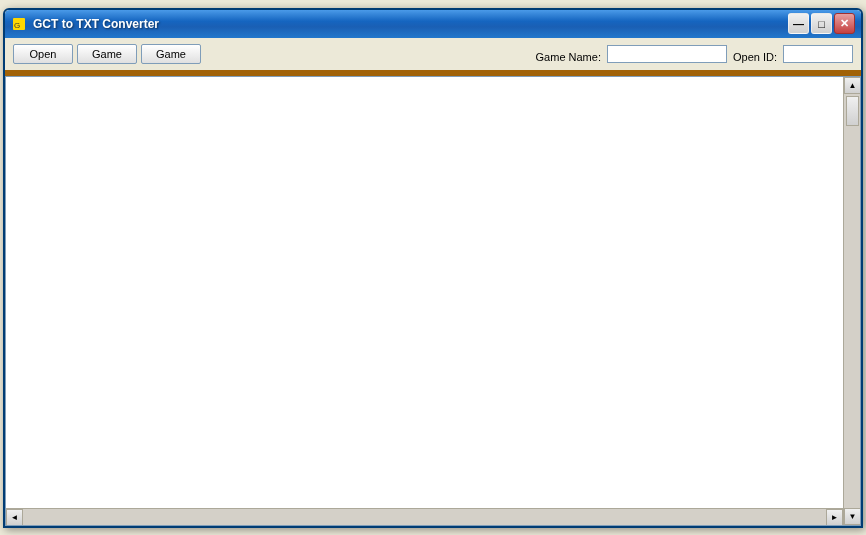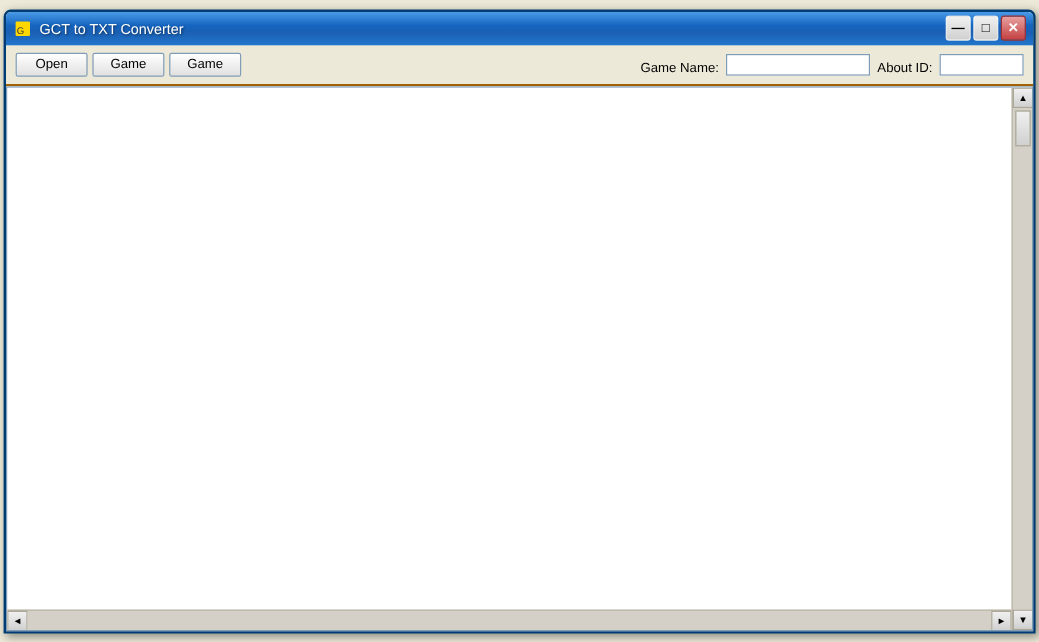--- a/index.html
+++ b/index.html
@@ -52,21 +52,21 @@
     }
 
     .title-bar-icon svg {
       width: 14px;
       height: 14px;
     }
 
     .title-bar-text {
       color: white;
       font-size: 12px;
-      font-weight: normal;
+      font-weight: bold;
       flex: 1;
       text-shadow: 1px 1px 2px rgba(0,0,0,0.5);
     }
 
     .title-bar-buttons {
       display: flex;
       gap: 2px;
     }
 
     .title-btn {
@@ -85,21 +85,21 @@
     }
 
     .title-btn.close {
       background: linear-gradient(to bottom, #e8a0a0, #c44040);
       color: white;
       border-color: #a03030;
     }
 
     .toolbar {
       background: #ece9d8;
-      border-bottom: 2px solid #a16207;
+      border-bottom: 6px solid #a16207;
       padding: 6px 8px;
       display: flex;
       align-items: center;
       flex-shrink: 0;
       gap: 4px;
     }
 
     .toolbar-btn {
       background: linear-gradient(to bottom, #ffffff, #e0e0e0);
       border: 1px solid #7f9db9;
@@ -247,21 +247,21 @@
   </div>
 
   <div class="toolbar">
     <button class="toolbar-btn">Open</button>
     <button class="toolbar-btn">Game</button>
     <button class="toolbar-btn">Game</button>
     <div class="toolbar-spacer"></div>
     <div class="game-fields">
       <label class="field-label">Game Name:</label>
       <input class="field-input game-name-input" type="text" value="" style="">
-      <label class="field-label">About ID:</label>
+      <label class="field-label">Open ID:</label>
       <input class="field-input game-id-input" type="text" value="" style="">
     </div>
   </div>
 
   <div class="content-area">
 
     <div class="scrollbar-v">
       <div class="scrollbar-btn">▲</div>
       <div class="scrollbar-track">
         <div class="scrollbar-thumb"></div>

